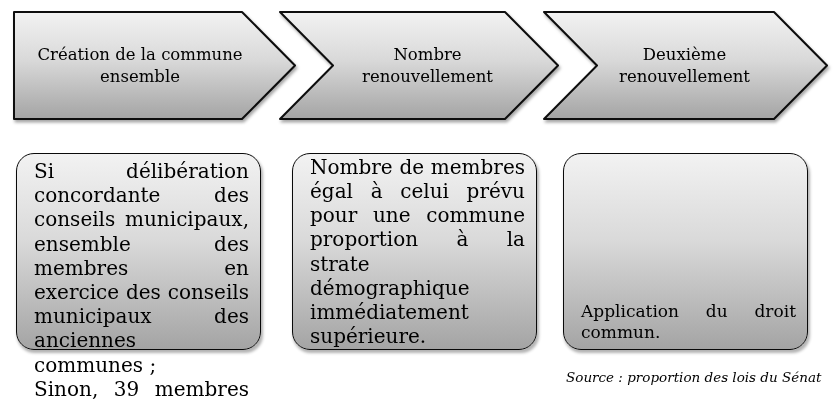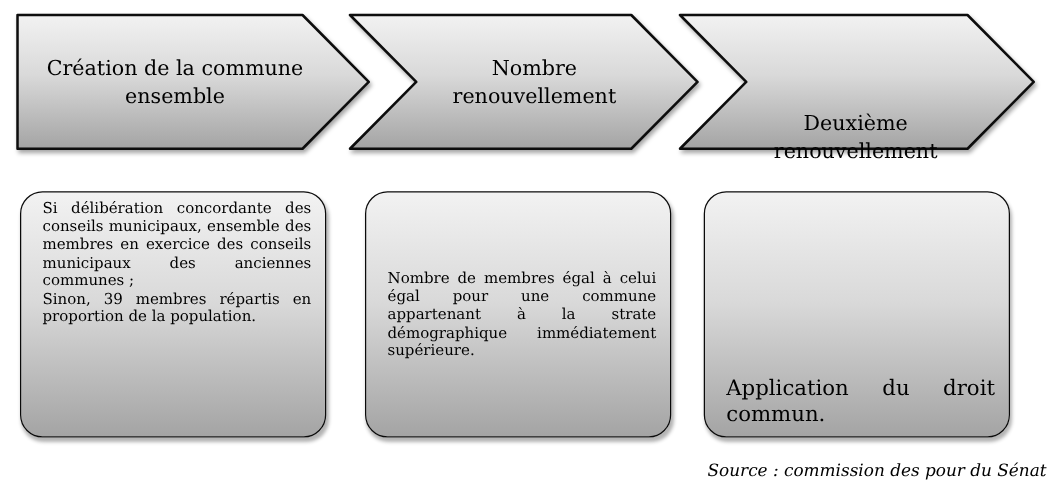--- a/index.html
+++ b/index.html
@@ -36,39 +36,39 @@
     height: 107px;
     display: flex;
     align-items: center;
     justify-content: center;
     text-align: center;
     font-size: 16.5px;
     line-height: 1.3;
   }
   .chev-label-1 { left: 25px;  width: 230px; }
   .chev-label-2 { left: 345px; width: 165px; }
-  .chev-label-3 { left: 602px; width: 165px; margin-top: 44px; }
+  .chev-label-3 { left: 602px; width: 165px; }
 
   .box {
     position: absolute;
     top: 153px;
     width: 245px;
     height: 197px;
     box-sizing: border-box;
     border: 1.4px solid var(--border, #0a0a0a);
     border-radius: 18px;
     background: linear-gradient(180deg,
       var(--shape-gradient-top, #f2f2f2) 0%,
       var(--shape-gradient-mid, #d9d9d9) 45%,
       var(--shape-gradient-bottom, #a6a6a6) 100%);
     box-shadow: 1.5px 3px 3px rgba(0,0,0,0.30);
     padding: 5px 11px 5px 17px;
     display: flex;
     flex-direction: column;
-    font-size: 12px;
+    font-size: 20px;
     line-height: 1.21;
   }
   .box .para { text-align: justify; }
   .box-1 { left: 16px;  justify-content: flex-start; }
   .box-2 { left: 292px; justify-content: center; }
   .box-3 { left: 563px; justify-content: flex-end; font-size: 17px; line-height: 1.27; }
 
   .source-caption {
     position: absolute;
     left: 566px;
@@ -101,21 +101,21 @@
 
   <div class="chev-label chev-label-1">Création de la commune ensemble</div>
   <div class="chev-label chev-label-2">Nombre renouvellement</div>
   <div class="chev-label chev-label-3">Deuxième renouvellement</div>
 
   <div class="box box-1">
       <div class="para">Si délibération concordante des conseils municipaux, ensemble des membres en exercice des conseils municipaux des anciennes communes ;</div>
       <div class="para">Sinon, 39 membres répartis en proportion de la population.</div>
     </div>
   <div class="box box-2">
-      <div class="para">Nombre de membres égal à celui égal pour une commune appartenant à la strate démographique immédiatement supérieure.</div>
+      <div class="para">Nombre de membres égal à celui prévu pour une commune proportion à la strate démographique immédiatement supérieure.</div>
     </div>
   <div class="box box-3">
       <div class="para">Application du droit commun.</div>
     </div>
 
-  <div class="source-caption">Source : commission des pour du Sénat</div>
+  <div class="source-caption">Source : proportion des lois du Sénat</div>
 
 </div>
 
 </body></html>

